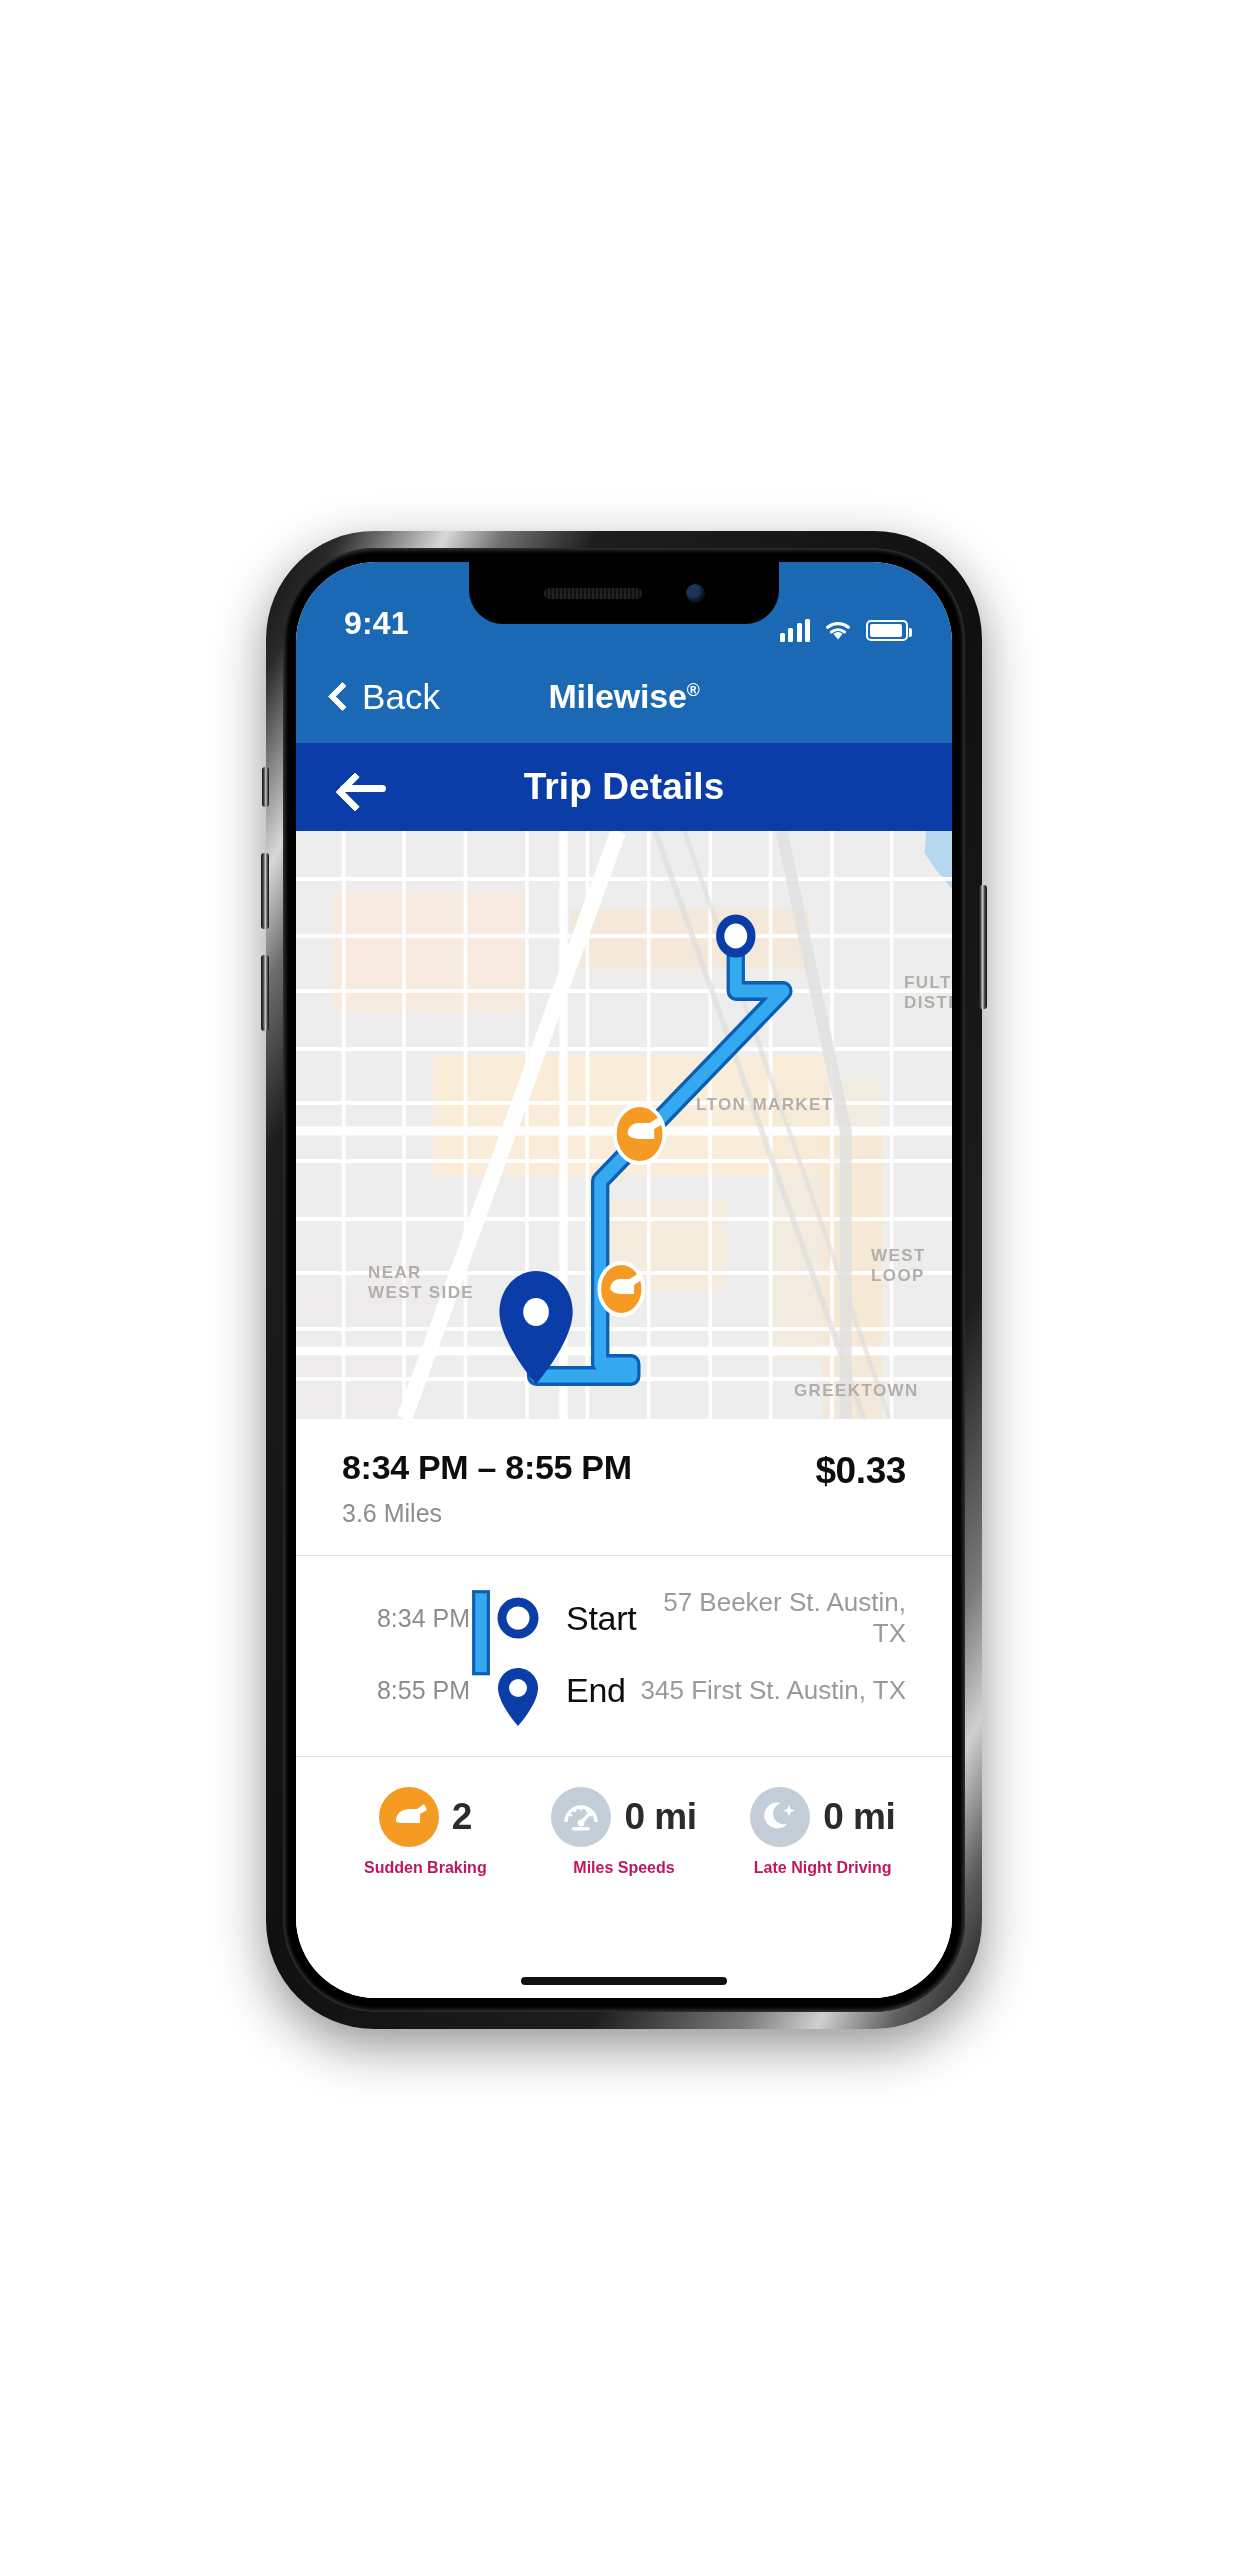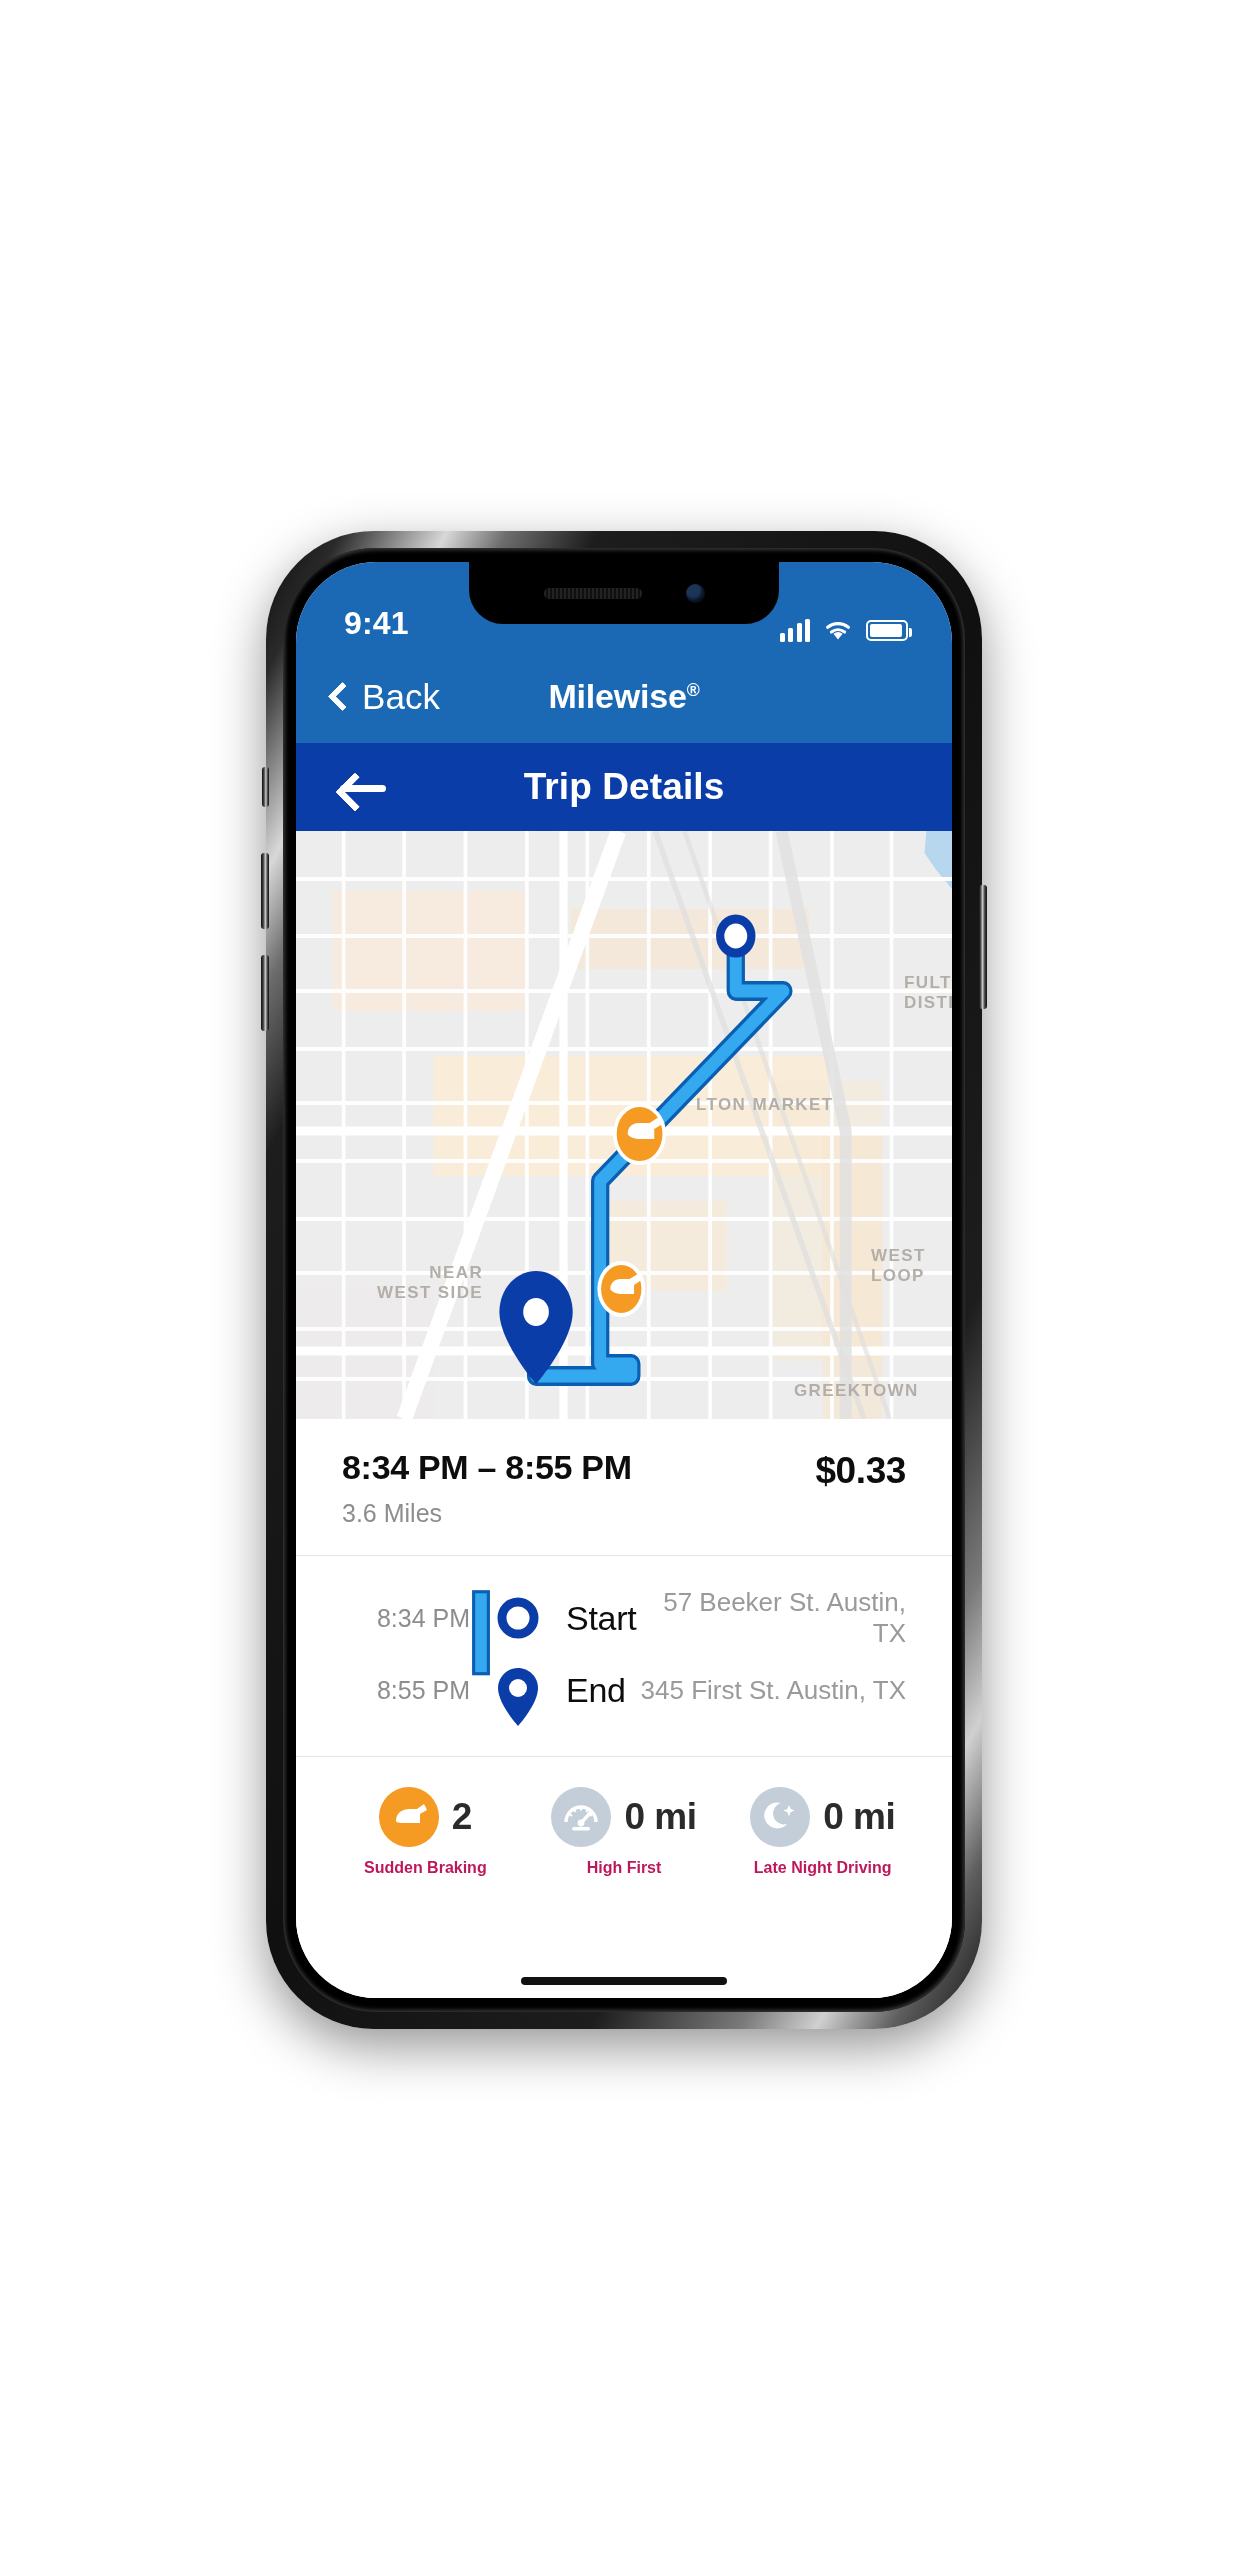--- a/index.html
+++ b/index.html
@@ -285,21 +285,21 @@
           </g>
           <g>
             <ellipse cx="355" cy="458" rx="24" ry="26" fill="#f59a22" stroke="#ffffff" stroke-width="4"></ellipse>
             <path d="M343 458 c0 -6 5 -10 11 -10 l10 0 9 -5 4 6 -8 5 0 9 -15 0 c-6 0 -11 -4 -11 -5z" fill="#fff"></path>
           </g>
         </svg>
         <div class="map-label" style="left:608px; top:142px; white-space:pre;">FULTON R
 DISTRIC</div>
         <div class="map-label" style="left:400px; top:264px;">LTON MARKET</div>
         <div class="map-label" style="left:575px; top:415px;">WEST LOOP</div>
-        <div class="map-label" style="left:81px; top:432px; white-space:pre;text-align:right;">NEAR
+        <div class="map-label" style="left:72px; top:432px; white-space:pre;">NEAR
 WEST SIDE</div>
         <div class="map-label" style="left:498px; top:550px;">GREEKTOWN</div>
       </div>
 
       <div class="content">
 
 
         <div class="summary-row">
           <div>
             <div class="sum-time">8:34 PM – 8:55 PM</div>
@@ -364,21 +364,21 @@
                       <path d="M26 9 L24.5 12"></path>
                     <path d="M30.5 14 L28 16"></path>
                   </g>
                   <path d="M19 23 L28 13" stroke="#fff" stroke-width="3.4" stroke-linecap="round"></path>
                   <circle cx="19" cy="23" r="3.4" fill="#fff"></circle>
                   <rect x="10" y="27" width="18" height="3.6" rx="1.8" fill="#fff"></rect>
                 </svg>
               </div>
               <div class="stat-val">0 mi</div>
             </div>
-            <div class="stat-label">High First</div>
+            <div class="stat-label">Miles Speeds</div>
           </div>
 
           <div class="stat">
             <div class="stat-top">
               <div class="stat-icon ic-grey">
                 <svg width="36" height="36" viewBox="0 0 36 36">
                   <path d="M25 25 A13 13 0 1 1 19 4 A10.5 10.5 0 0 0 25 25z" fill="#fff"></path>
                   <path d="M27 6 l1.6 4 4 1.6 -4 1.6 -1.6 4 -1.6 -4 -4 -1.6 4 -1.6z" fill="#fff"></path>
                 </svg>
               </div>

